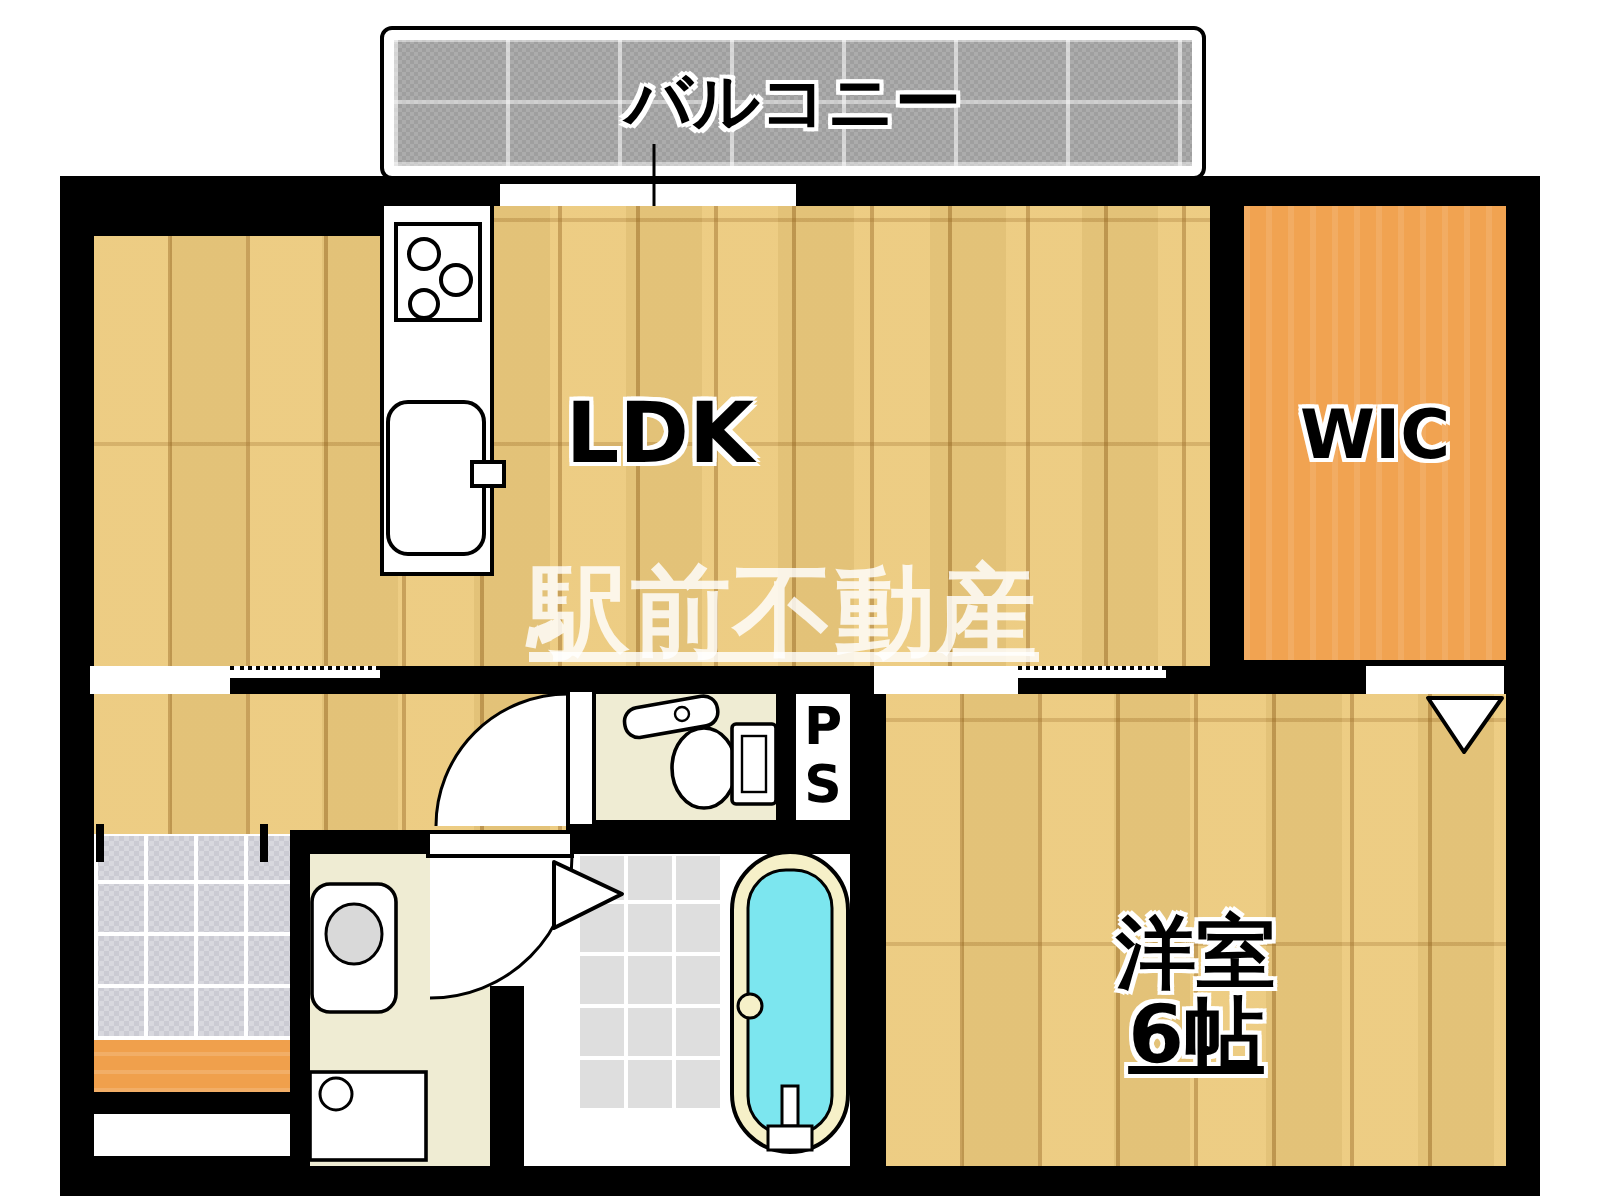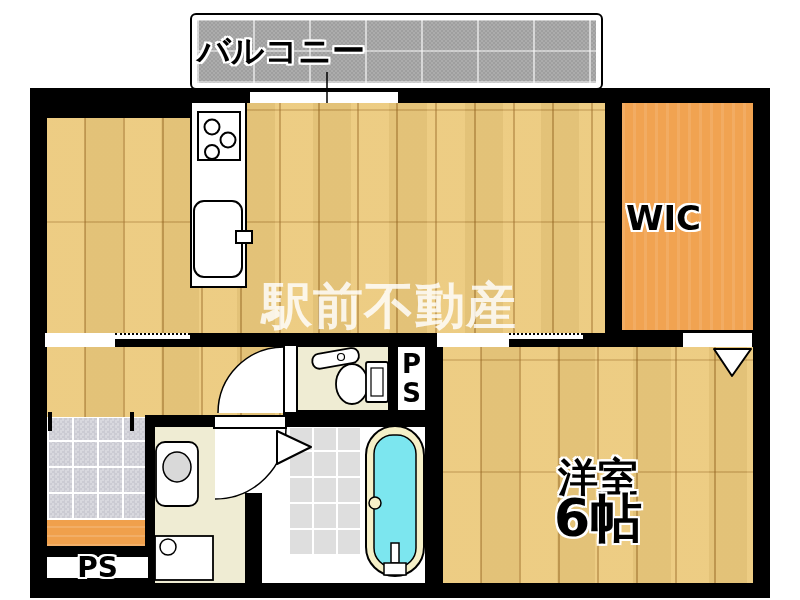--- a/index.html
+++ b/index.html
@@ -29,21 +29,21 @@
       repeating-linear-gradient(0deg,#fff 0 2px,transparent 2px 26px);}
   .step{position:absolute;background:var(--step-orange,#f0a04c);
     background-image:repeating-linear-gradient(0deg, rgba(255,255,255,0.15) 0 2px, transparent 2px 9px);}
   .balcony{position:absolute;border:2px solid #000;border-radius:6px;background:#fff;padding:5px;box-sizing:border-box;}
   .balcony-inner{width:100%;height:100%;background-color:var(--balcony-gray,#acacac);
     background-image:
       repeating-linear-gradient(90deg, rgba(255,255,255,0.55) 0 2px, transparent 2px 56px),
       repeating-linear-gradient(0deg, rgba(255,255,255,0.45) 0 2px, transparent 2px 31px),
       repeating-conic-gradient(rgba(0,0,0,0.08) 0% 25%, transparent 0% 50%);
     background-size:auto,auto,4px 4px;
-    display:flex;align-items:center;justify-content:flex-start;}
+    display:flex;align-items:center;justify-content:center;}
   .open{position:absolute;background:#fff;}
   .dotted{position:absolute;background:#fff;border-top:2px dotted #000;box-sizing:border-box;}
   
   .olabel{color:#000;font-weight:bold;
     text-shadow:-2px -2px 0 #fff,2px -2px 0 #fff,-2px 2px 0 #fff,2px 2px 0 #fff,
                  0 -2px 0 #fff,0 2px 0 #fff,-2px 0 0 #fff,2px 0 0 #fff;}
   .center{display:flex;align-items:center;justify-content:center;text-align:center;}
   .col{display:flex;flex-direction:column;align-items:center;justify-content:center;text-align:center;}
   .watermark{position:absolute;color:rgba(255,255,255,0.82);font-weight:bold;
     font-size:50px;letter-spacing:1px;white-space:nowrap;}
@@ -89,23 +89,20 @@
   <div class="wall" style="left:30px;top:578px;width:125px;height:8px;"></div>
 
   <div class="open" style="left:250px;top:92px;width:148px;height:11px;"></div>
   <div class="open" style="left:45px;top:333px;width:70px;height:14px;"></div>
   <div class="dotted" style="left:115px;top:333px;width:75px;height:6px;"></div>
   <div class="open" style="left:437px;top:333px;width:72px;height:14px;"></div>
   <div class="dotted" style="left:509px;top:333px;width:74px;height:6px;"></div>
   <div class="open" style="left:683px;top:333px;width:69px;height:14px;"></div>
   <div class="open" style="left:213px;top:415px;width:70px;height:12px;"></div>
   <div class="open" style="left:245px;top:427px;width:43px;height:66px;"></div>
-  <div class="open center" style="left:47px;top:557px;width:101px;height:21px;">
-    <span class="olabel" style="font-size:28px;line-height:21px;">PS</span>
-  </div>
   <div class="open col" style="left:398px;top:347px;width:27px;height:63px;">
     <span class="olabel" style="font-size:26px;line-height:29px;">P</span>
     <span class="olabel" style="font-size:26px;line-height:29px;">S</span>
   </div>
 
   <div style="position:absolute;left:190px;top:103px;width:57px;height:185px;background:#fff;
               border:2px solid #000;border-top:none;box-sizing:border-box;"></div>
 
   <svg width="800" height="600" viewBox="0 0 800 600">
 
@@ -163,24 +160,25 @@
     <g>
       <rect x="366" y="426" width="58" height="150" rx="29" style="fill:var(--tub-rim,#f6f0c8)" stroke="#000" stroke-width="2"></rect>
       <rect x="374" y="435" width="42" height="132" rx="19" style="fill:var(--tub-water,#7ce6ef)" stroke="#000" stroke-width="1.5"></rect>
       <circle cx="375" cy="503" r="6" style="fill:var(--tub-rim,#f6f0c8)" stroke="#000" stroke-width="1.5"></circle>
       <rect x="391" y="543" width="8" height="20" fill="#fff" stroke="#000" stroke-width="1.5"></rect>
       <rect x="384" y="563" width="22" height="12" fill="#fff" stroke="#000" stroke-width="1.5"></rect>
     </g>
   </svg>
 
   <div class="col abs" style="left:230px;top:174px;width:200px;height:86px;">
+    <span class="olabel" style="font-size:42px;line-height:42px;">LDK</span>
   </div>
-  <div class="center abs" style="left:598px;top:103px;width:131px;height:230px;">
+  <div class="center abs" style="left:622px;top:103px;width:131px;height:230px;">
     <span class="olabel" style="font-size:34px;">WIC</span>
   </div>
   <div class="col abs" style="left:498px;top:412px;width:200px;height:92px;margin-top:40px;">
     <span class="olabel" style="font-size:40px;line-height:41px;">洋室</span>
-    <span class="olabel" style="font-size:52px;line-height:41px;">6帖</span>
+    <span class="olabel" style="font-size:40px;line-height:41px;text-decoration:underline;">6帖</span>
   </div>
 
-  <div class="watermark" style="left:262px;top:273px;width:260px;text-align:left;">駅前不動産</div>
+  <div class="watermark" style="left:262px;top:273px;width:260px;text-align:center;text-decoration:underline;">駅前不動産</div>
 
 </div>
 
 </body></html>

